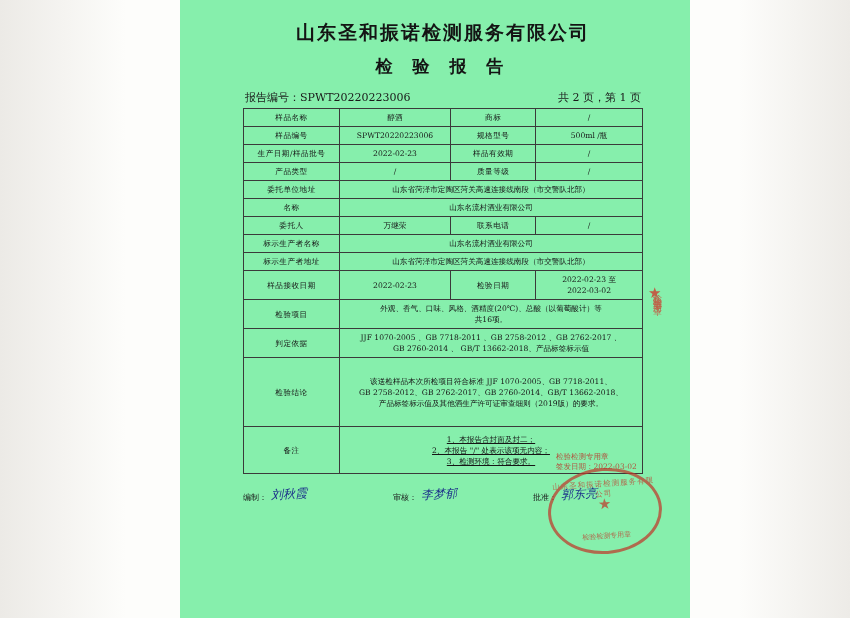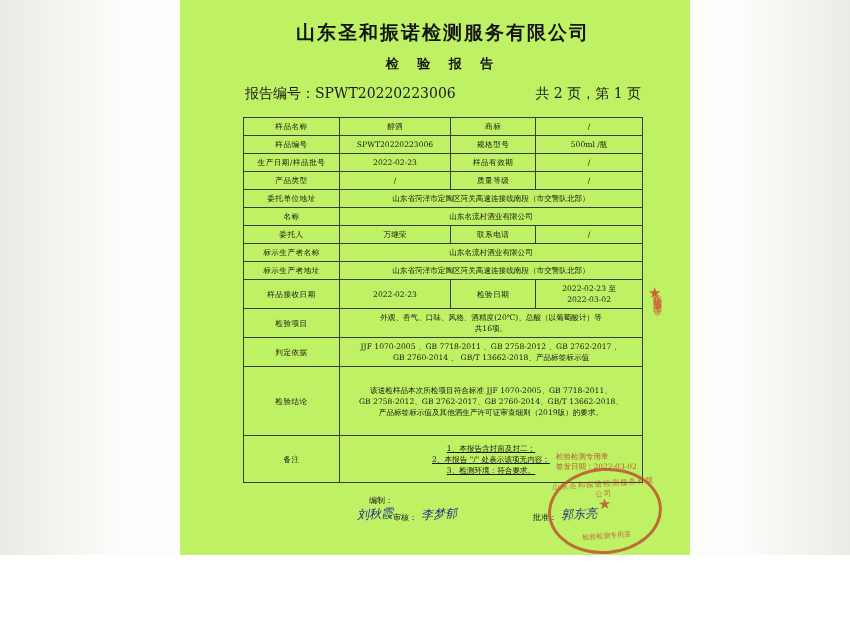--- a/index.html
+++ b/index.html
@@ -11,22 +11,22 @@
     width: 850px;
     height: 637px;
     font-family: "DejaVu Serif", serif;
     color: #1a1a1a;
     position: relative;
     overflow: hidden;
   }
   #page {
     position: absolute;
     left: 0; top: 0;
-    width: 850px; height: 555px;
-    background: #bef264;
+    width: 850px; height: 618px;
+    background: #86efac;
     border-radius: 15px;
   }
   
   #page::before {
     content: "";
     position: absolute;
     left: 0; top: 0; bottom: 0;
     width: 180px;
     background: linear-gradient(to right, #eceae6 0%, #fdfdfb 70%);
     pointer-events: none;
@@ -51,33 +51,33 @@
     text-align: center;
     font-size: 19px;
     letter-spacing: 2px;
     font-weight: bold;
     color: #141414;
     margin-bottom: 9px;
     white-space: nowrap;
   }
   .title-sub {
     text-align: center;
-    font-size: 13px;
+    font-size: 17px;
     letter-spacing: 7px;
     font-weight: bold;
     color: #141414;
     margin-bottom: 12px;
   }
 
   .meta-row {
     display: flex;
     justify-content: space-between;
     align-items: flex-end;
-    font-size: 14px;
-    margin-bottom: 14px;
+    font-size: 11px;
+    margin-bottom: 3px;
     padding: 0 2px;
   }
   .meta-left { white-space: nowrap; }
   .meta-right { white-space: nowrap; }
 
   table.report {
     border-collapse: collapse;
     width: 400px;
     table-layout: fixed;
   }
@@ -112,21 +112,21 @@
     display: flex;
     margin-top: 12px;
     font-size: 8px;
     align-items: flex-end;
   }
   .sig-block {
     display: flex;
     align-items: flex-end;
     white-space: nowrap;
   }
-  .sig-block.b1 { width: 150px; flex-direction: column; }
+  .sig-block.b1 { width: 150px; }
   .sig-block.b2 { width: 140px; }
   .sig-label { }
   .sig-name {
     font-family: "DejaVu Serif", serif;
     color: #1b2f8a;
     font-size: 12px;
     margin-left: 4px;
     transform: rotate(-3deg);
     font-style: italic;
   }

